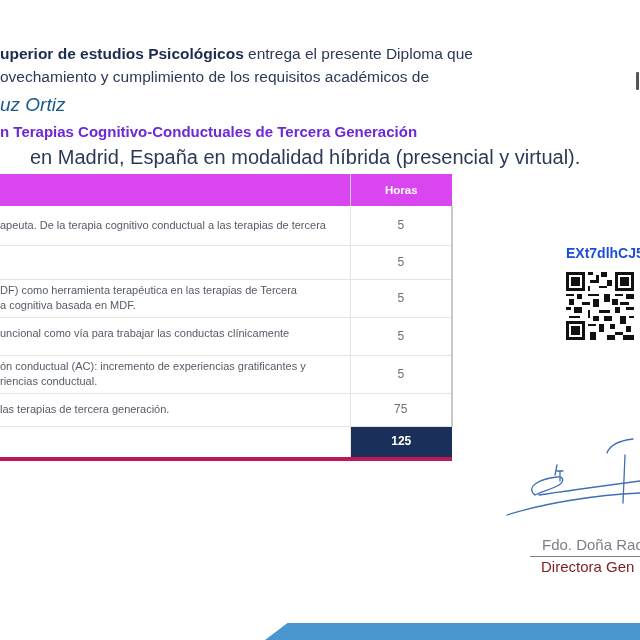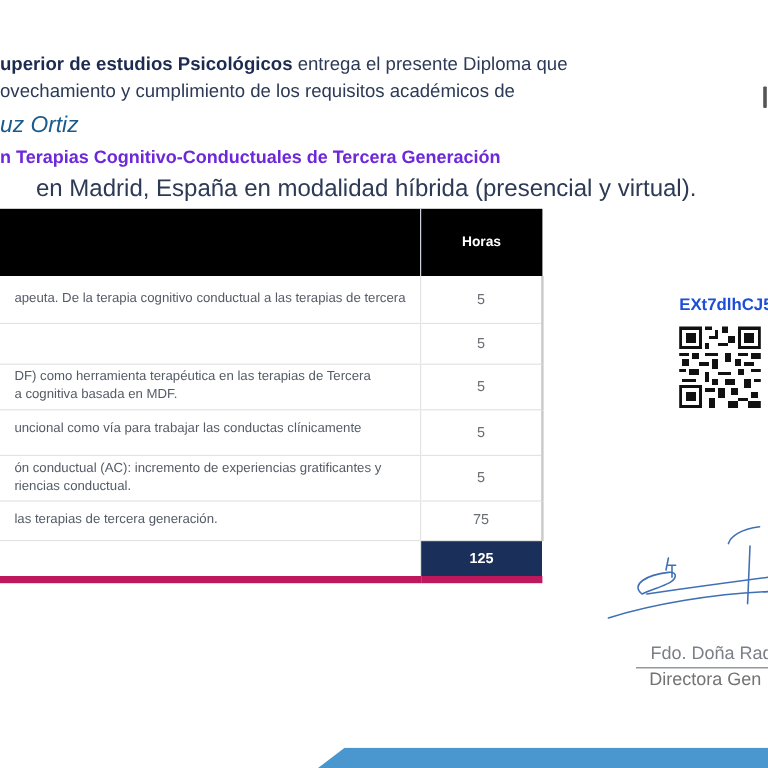--- a/index.html
+++ b/index.html
@@ -27,35 +27,35 @@
     position:absolute; left:0; top:146px;
     font-size:20px; color:#2c3a56; white-space:nowrap;margin-left:30px;
   }
   table.courses {
     position:absolute; left:0; top:174px; width:452px;
     border-collapse:collapse; table-layout:fixed;
   }
   table.courses col.c1 { width:350px; }
   table.courses col.c2 { width:102px; }
   table.courses th {
-    background:#000000; color:#ffffff; font-size:11.5px; font-weight:bold;
-    height:32px; padding:12px; text-align:center;
+    background:#d946ef; color:#ffffff; font-size:11.5px; font-weight:bold;
+    height:32px; padding:0; text-align:center;
   }
   table.courses th.desc-h { border-right:1px solid #ccd3de; }
   table.courses td {
     font-size:11px; color:#555b66; line-height:15px;
     border-bottom:1px solid #e3e3e3; padding:2px 6px 2px 0;
     vertical-align:middle; overflow:hidden; white-space:nowrap;
   }
-  table.courses td.desc { text-align:left; padding-left:12px; }
+  table.courses td.desc { text-align:left; padding-left:0; }
   table.courses td.hrs {
     text-align:center; font-size:12px; color:#6b6f76;
     border-left:1px solid #e3e3e3; border-right:2px solid #c9c9c9; padding:0;
   }
-  table.courses tr.total td { border-bottom:6px solid #be185d; }
+  table.courses tr.total td { border-bottom:4px solid #be185d; }
   table.courses tr.total td.hrs {
     background:#1b2f5b; color:#ffffff; font-weight:bold; border-right:none;
   }
   .code {
     position:absolute; left:566px; top:245px;
     font-size:14px; font-weight:bold; color:#1d4ed8; white-space:nowrap;
   }
   .qr {
     position:absolute; left:566px; top:272px; width:68px; height:68px;
   }
@@ -64,21 +64,21 @@
   }
   .signer {
     position:absolute; left:510px; top:536px;
     font-size:15px; color:#7b7f86; white-space:nowrap;margin-left:32px;
   }
   .sig-line {
     position:absolute; left:530px; top:556px; width:110px; height:1px; background:#7b7f86;
   }
   .role {
     position:absolute; left:541px; top:558px;
-    font-size:15px; color:#737373; white-space:nowrap;
+    font-size:15px; color:#7f1d1d; white-space:nowrap;
   }
   .band {
     position:absolute; left:265px; top:623px; width:375px; height:17px;
     background:#4a96cf;
     clip-path:polygon(6% 0, 100% 0, 100% 100%, 0 100%);
   }
   .edge-mark {
     position:absolute; left:636px; top:72px; width:3px; height:18px; background:#555;
     border-radius:1px;
   }

